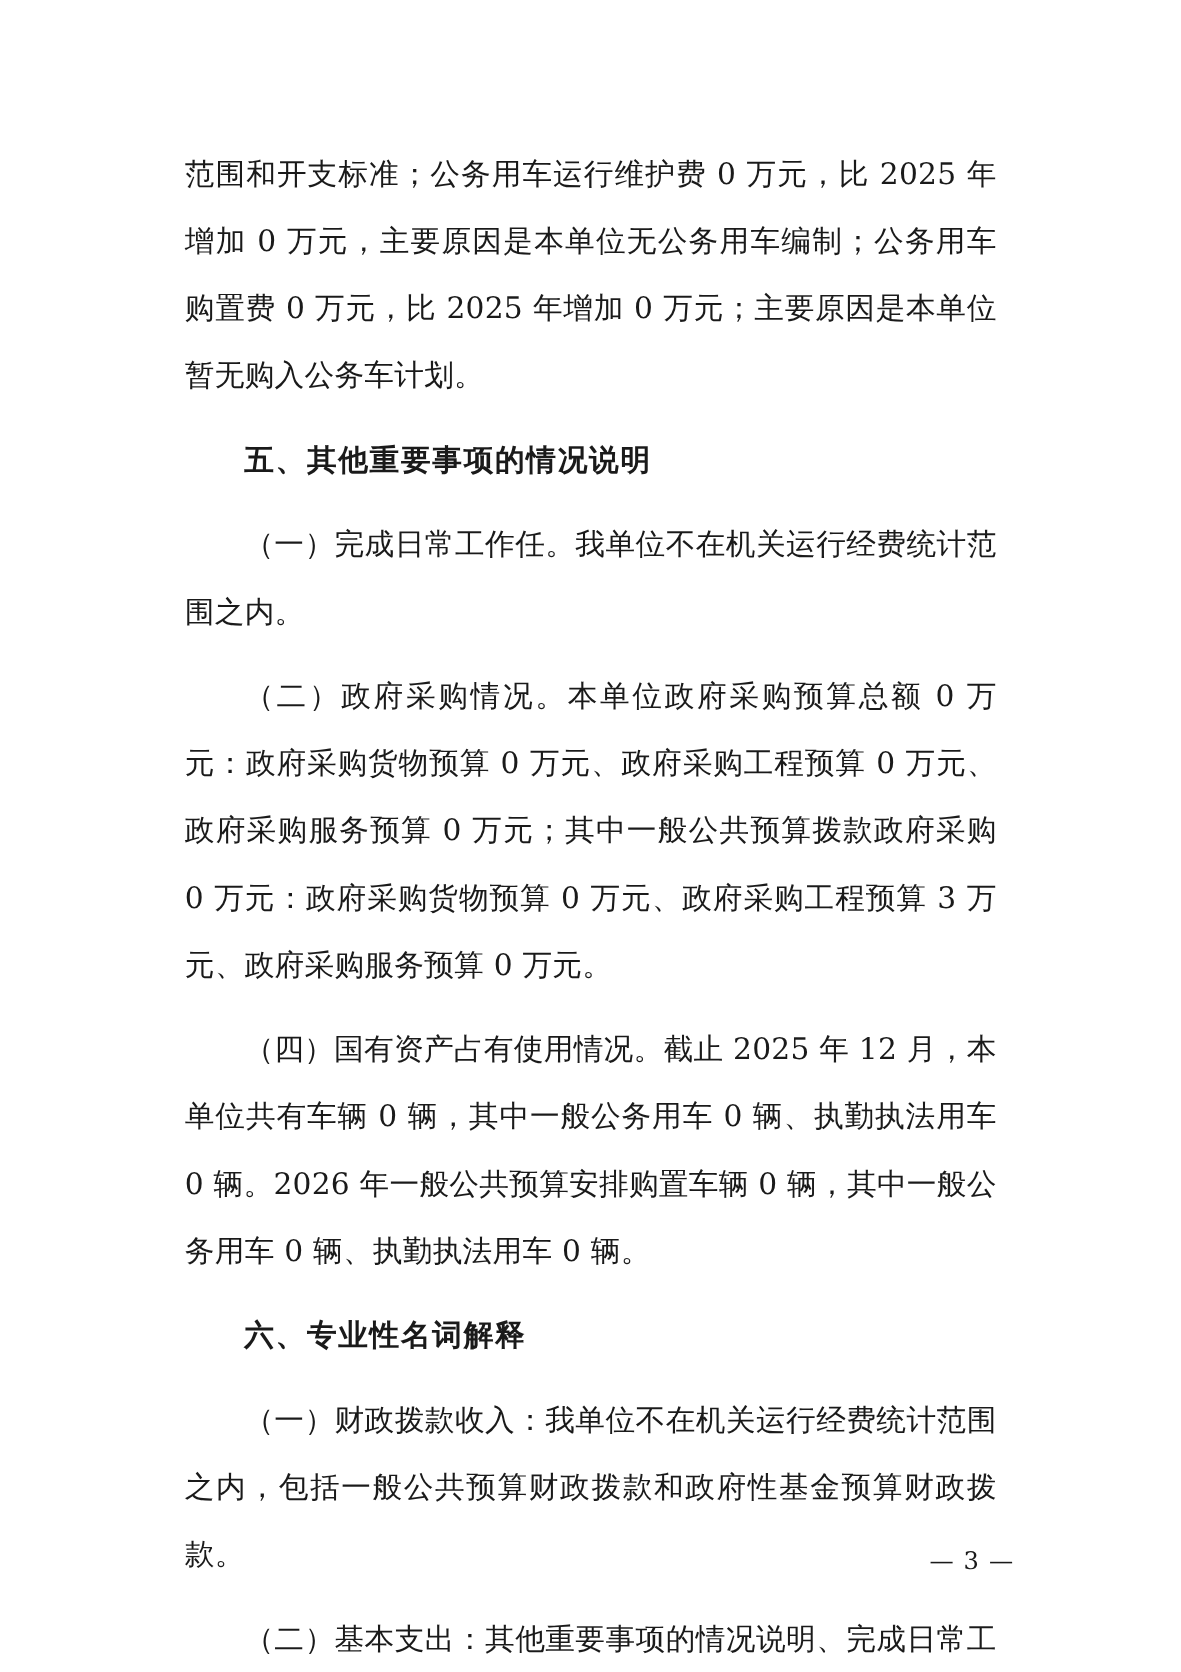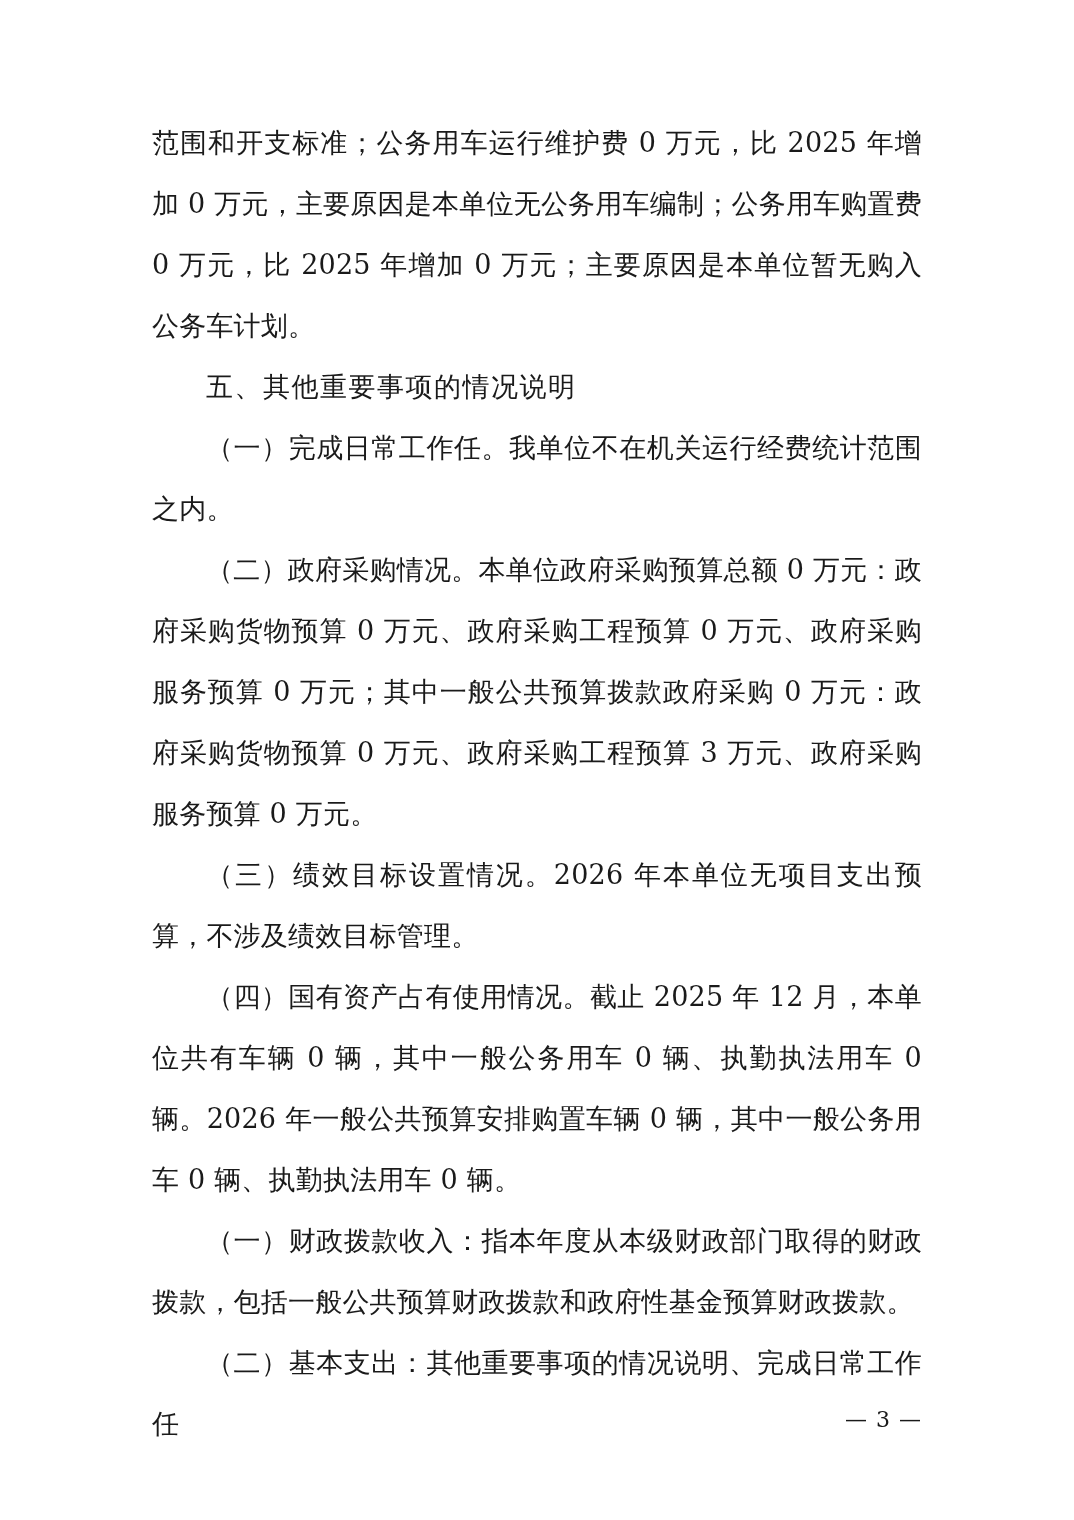--- a/index.html
+++ b/index.html
@@ -17,33 +17,33 @@
     color: #1a1a1a;
     overflow: hidden;
   }
   .content {
     position: absolute;
     left: 152px;
     top: 112px;
     width: 770px;
   }
   p {
-    margin: 0;
+    margin: 16px;
     font-size: 27px;
     line-height: 61px;
     text-align: justify;
     text-justify: inter-ideograph;
     letter-spacing: 0.2px;
     word-break: break-all;
   }
   p.indent {
     text-indent: 54px;
   }
   p.heading {
-    font-weight: normal;
+    font-weight: bold;
     text-indent: 54px;
     letter-spacing: 1.5px;
   }
   .page-number {
     position: absolute;
     right: 152px;
     bottom: 88px;
     font-size: 22px;
     font-family: "DejaVu Serif", "Liberation Serif", serif;
     color: #1a1a1a;
@@ -52,19 +52,19 @@
 </style>
 </head>
 <body>
 
 <div class="page">
   <div class="content">
     <p class="body">范围和开支标准；公务用车运行维护费 0 万元，比 2025 年增加 0 万元，主要原因是本单位无公务用车编制；公务用车购置费 0 万元，比 2025 年增加 0 万元；主要原因是本单位暂无购入公务车计划。</p>
     <p class="heading">五、其他重要事项的情况说明</p>
     <p class="indent">（一）完成日常工作任。我单位不在机关运行经费统计范围之内。</p>
     <p class="indent">（二）政府采购情况。本单位政府采购预算总额 0 万元：政府采购货物预算 0 万元、政府采购工程预算 0 万元、政府采购服务预算 0 万元；其中一般公共预算拨款政府采购 0 万元：政府采购货物预算 0 万元、政府采购工程预算 3 万元、政府采购服务预算 0 万元。</p>
-    <p class="indent">（三）绩效目标设置情况。2026 年本单位无项目支出预算，不涉及绩效目标管理。</p>
     <p class="indent">（四）国有资产占有使用情况。截止 2025 年 12 月，本单位共有车辆 0 辆，其中一般公务用车 0 辆、执勤执法用车 0 辆。2026 年一般公共预算安排购置车辆 0 辆，其中一般公务用车 0 辆、执勤执法用车 0 辆。</p>
-    <p class="indent">（一）财政拨款收入：指本年度从本级财政部门取得的财政拨款，包括一般公共预算财政拨款和政府性基金预算财政拨款。</p>
+    <p class="heading">六、专业性名词解释</p>
+    <p class="indent">（一）财政拨款收入：我单位不在机关运行经费统计范围之内，包括一般公共预算财政拨款和政府性基金预算财政拨款。</p>
     <p class="indent">（二）基本支出：其他重要事项的情况说明、完成日常工作任</p>
   </div>
   <div class="page-number">— 3 —</div>
 </div>
 
 </body></html>

